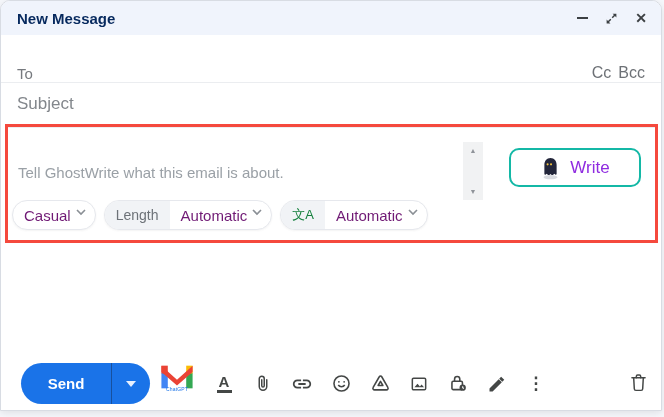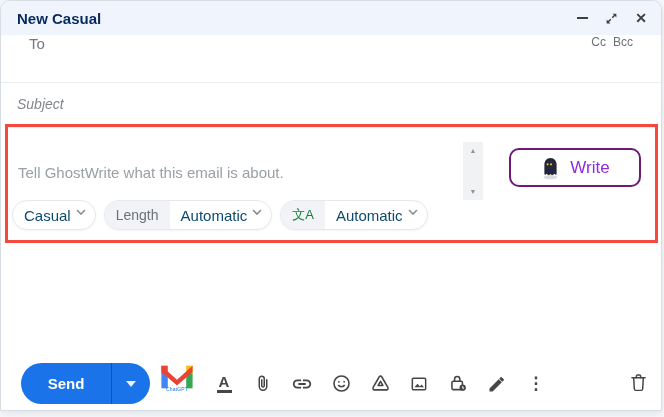--- a/index.html
+++ b/index.html
@@ -14,26 +14,26 @@
 
   
   .header { height: 34px; background: #f0f4fc; display: flex; align-items: center; padding: 0 14px 0 16px; }
   .title { font-size: 15px; font-weight: bold; color: #06295e; }
   .controls { margin-left: auto; display: flex; align-items: center; gap: 17px; }
   .ctrl { color: #3c4043; cursor: pointer; display: flex; align-items: center; }
   .min-bar { display: inline-block; width: 11px; height: 2px; background: #3c4043; }
   .close-glyph { font-size: 14px; font-weight: bold; color: #3c4043; }
 
   
-  .row-to { height: 48px; display: flex; align-items: flex-start; padding: 0 28px; border-bottom: 1px solid #ebedf0; }
+  .row-to { height: 48px; display: flex; align-items: flex-end; padding: 0 16px; border-bottom: 1px solid #ebedf0; }
   .to-label { color: #76797e; font-size: 15px; }
   .to-input { flex: 1; border: none; outline: none; font-size: 15px; margin: 0 8px; background: transparent; }
-  .ccbcc { display: flex; gap: 7px; color: #6d7176; font-size: 12px; }
+  .ccbcc { display: flex; gap: 7px; color: #6d7176; font-size: 16px; }
   .row-subject { height: 41px; display: flex; align-items: center; padding: 0 16px; }
-  .subject-input { flex: 1; border: none; outline: none; font-size: 14px; background: transparent; color: #202124; font-style: italic; }
+  .subject-input { flex: 1; border: none; outline: none; font-size: 17px; background: transparent; color: #202124; }
   .subject-input::placeholder { color: #83878c; }
 
   
   .gw-box {
     position: absolute; left: 4px; top: 123px; width: 653px; height: 119px;
     border: 3px solid #f5493d; background: #fff;
   }
   .gw-inner { position: relative; width: 100%; height: 100%; border-top: 1px solid #edeef1; }
   .gw-input {
     position: absolute; left: 10px; top: 26px; width: 428px; height: 36px;
@@ -41,32 +41,32 @@
   }
   .gw-input::placeholder { color: #9aa0a6; }
   .gw-scroll {
     position: absolute; left: 455px; top: 14px; width: 20px; height: 58px;
     background: #f1f2f3; display: flex; flex-direction: column; justify-content: space-between;
     align-items: center; padding: 5px 0; color: #8f9399; font-size: 7px; line-height: 7px;
   }
   .gw-scroll span { cursor: pointer; }
   .write-btn {
     position: absolute; left: 501px; top: 20px; width: 132px; height: 39px;
-    border: 2px solid #701a75; border-radius: 10px; background: #fff;
+    border: 2px solid #14b8a6; border-radius: 10px; background: #fff;
     display: flex; align-items: center; justify-content: center; gap: 9px; cursor: pointer;
   }
   .write-label { color: #8f2be0; font-size: 17px; }
   .gw-pills { position: absolute; left: 4px; top: 72px; display: flex; gap: 8px; }
   .pill {
     display: flex; align-items: center; height: 30px; border: 1px solid #e6e8ed;
     border-radius: 15px; background: #fff; overflow: hidden; cursor: pointer;
     box-shadow: 0 1px 2px rgba(60,64,67,.06);
   }
   .pill-label { background: #f1f3f6; color: #6d7278; font-size: 14px; padding: 0 11px; height: 100%; display: flex; align-items: center; }
-  .pill-value { color: #0c4a6e; font-size: 15px; padding: 0 5px 0 11px; }
+  .pill-value { color: #701a75; font-size: 15px; padding: 0 5px 0 11px; }
   .pill-chevron { padding: 0 9px 6px 0; display: flex; }
   .xlate { font-size: 13px; color: #15803d; }
 
   .message-body { position: absolute; left: 0; top: 246px; width: 662px; height: 112px; background: #fff; }
 
   
   .send-group {
     position: absolute; left: 20px; top: 362px; height: 41px; width: 129px;
     border-radius: 21px; background: #1a73e8; display: flex; align-items: stretch; overflow: hidden;
   }
@@ -83,21 +83,21 @@
   .fmt-a { font-size: 15px; font-weight: bold; color: #444746; border-bottom: 3px solid #444746; width: 15px; text-align: center; line-height: 15px; padding-bottom: 1px; }
   .dots { font-size: 17px; font-weight: bold; color: #444746; line-height: 17px; }
   .trash { position: absolute; left: 627px; top: 371px; width: 22px; height: 22px; cursor: pointer; }
 </style>
 </head>
 <body>
 
 <div class="window">
 
   <div class="header">
-    <span class="title">New Casual</span>
+    <span class="title">New Message</span>
     <div class="controls">
       <span class="ctrl">
           <i class="min-bar"></i>
         </span>
       <span class="ctrl">
         <svg width="13" height="13" viewBox="0 0 24 24" fill="#3c4043">
           <path d="M21 3h-7l2.55 2.55-4.2 4.2 1.9 1.9 4.2-4.2L21 10V3zM3 21h7l-2.55-2.55 4.2-4.2-1.9-1.9-4.2 4.2L3 14v7z"></path>
         </svg>
       </span>
       <span class="ctrl close-glyph">✕</span>

